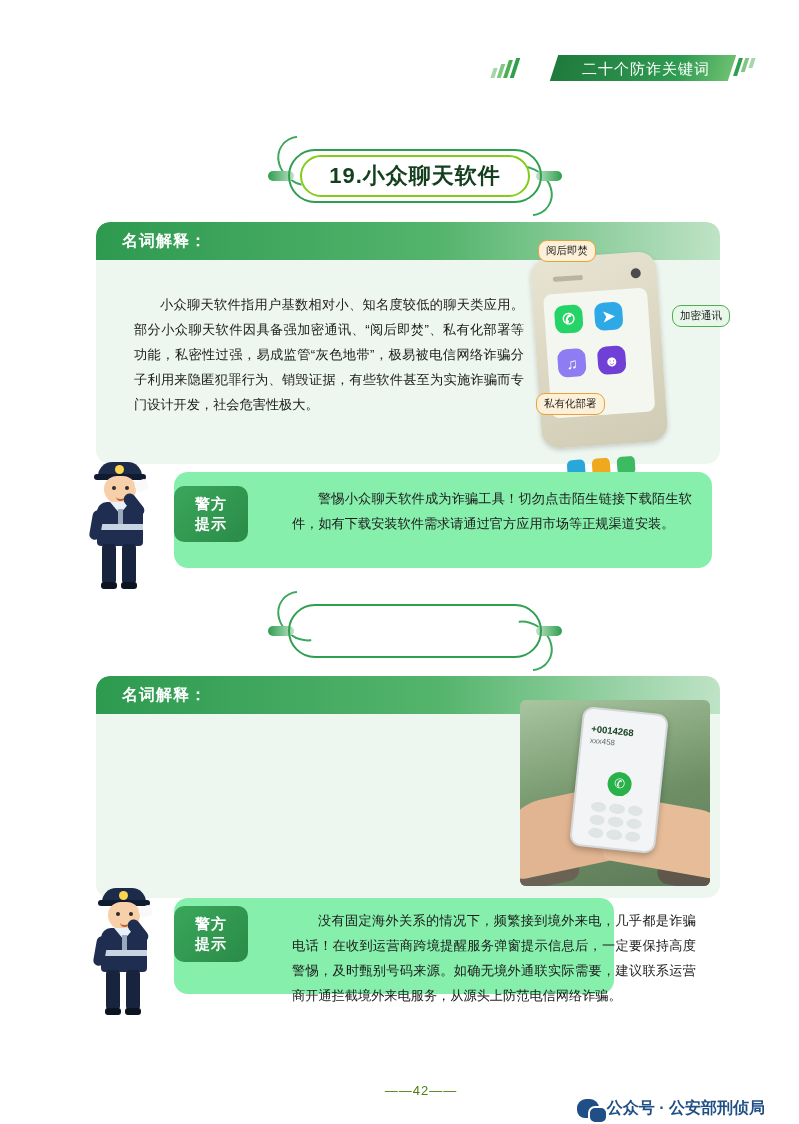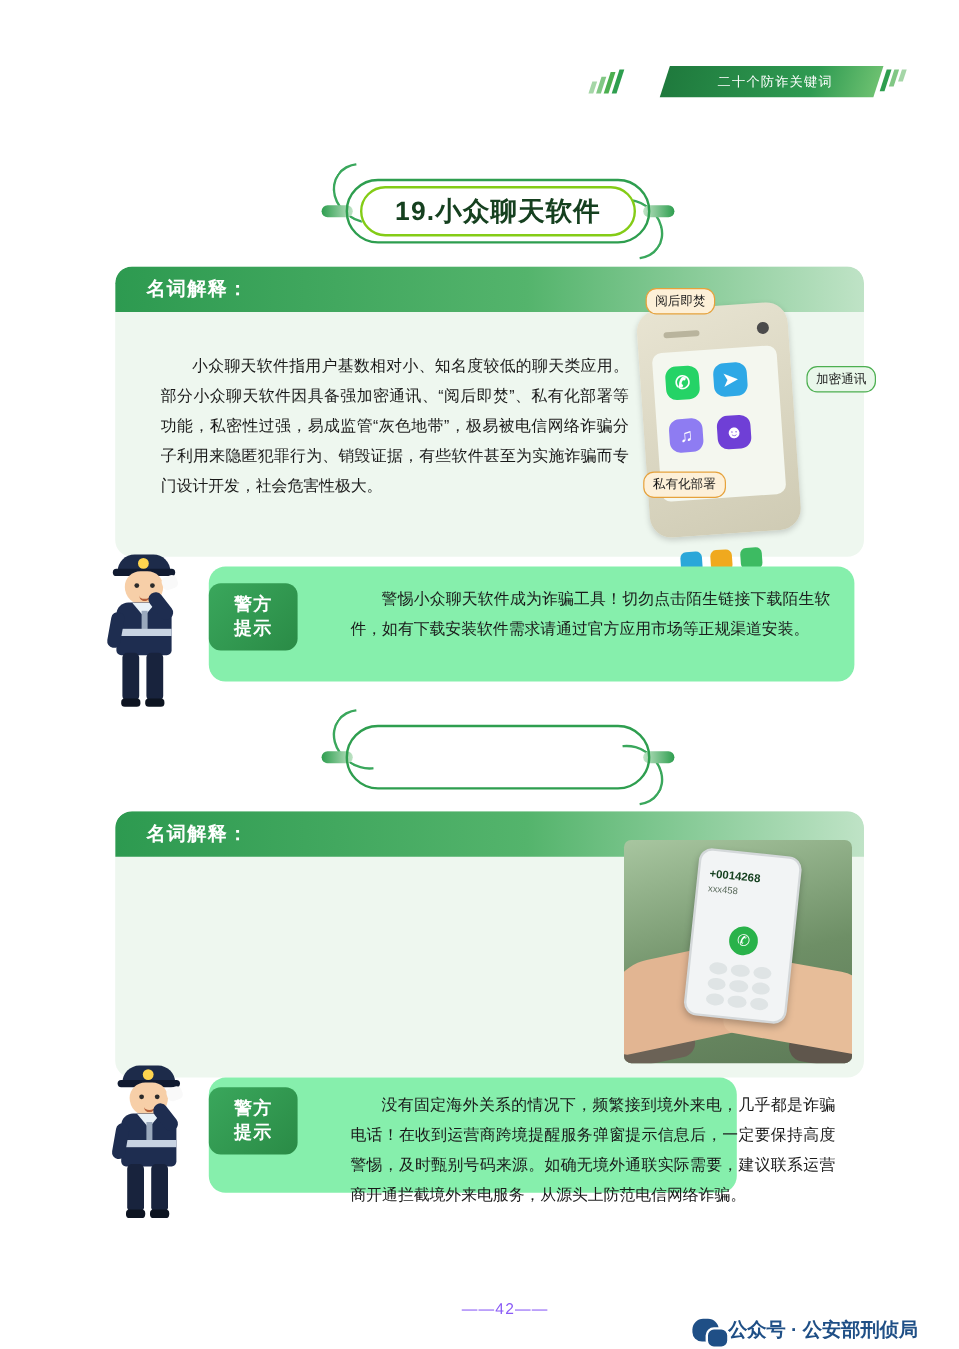--- a/index.html
+++ b/index.html
@@ -52,21 +52,21 @@
     background: linear-gradient(90deg, #1f7a3d 0%, #2f9b52 70%, #6cc070 100%);
     transform: skewX(-18deg);
   }
   .header-title {
     position: absolute;
     left: 74px;
     top: 4px;
     width: 160px;
     height: 20px;
     color: #ffffff;
-    font-size: 11px;
+    font-size: 15px;
     letter-spacing: 1px;
     text-align: center;
     line-height: 20px;
   }
   .header-tail {
     position: absolute;
     left: 244px;
     top: 3px;
     width: 36px;
     height: 20px;
@@ -372,21 +372,21 @@
     display: grid; grid-template-columns: repeat(3, 1fr); gap: 3px;
   }
   .phone2-keys i { display: block; background: #dfe4e5; border-radius: 50%; height: 10px; }
 
   
   .page-num {
     position: absolute;
     left: 0; right: 0; top: 1083px;
     text-align: center;
     font-size: 13px;
-    color: #8b5cf6;
+    color: #4d7c0f;
     letter-spacing: 1px;
     margin-left: 43px;
   }
   .footer-brand {
     position: absolute;
     right: 34px;
     top: 1098px;
     display: flex;
     align-items: center;
     gap: 8px;

